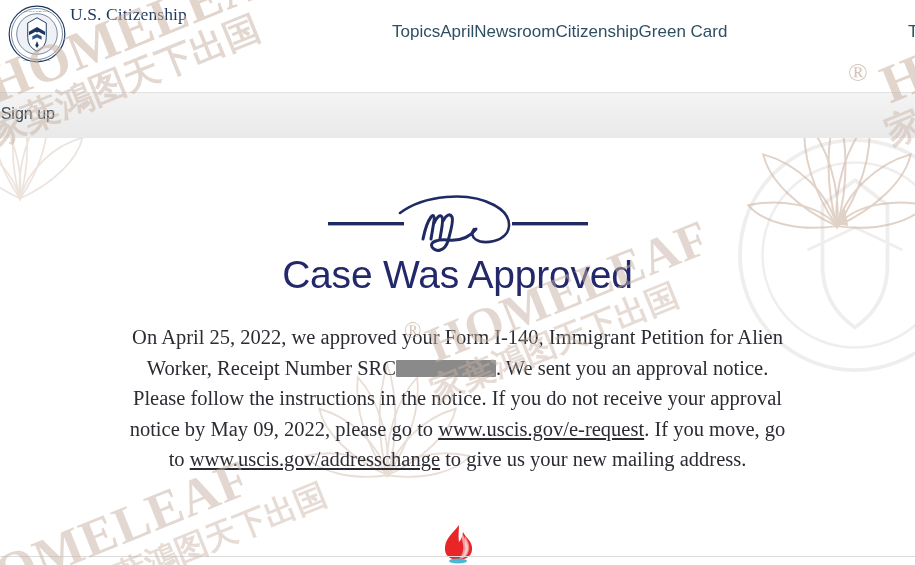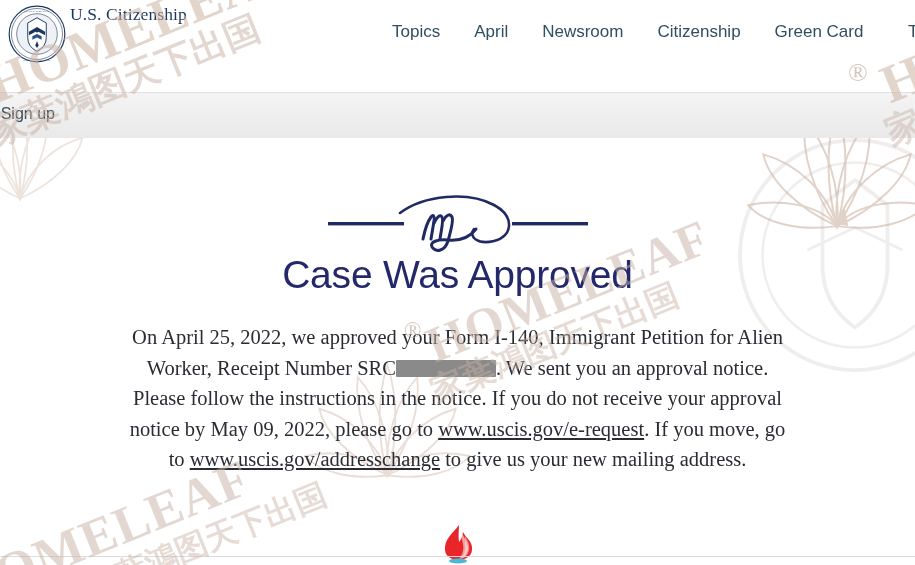--- a/index.html
+++ b/index.html
@@ -83,21 +83,20 @@
     line-height: 20px;
     color: #1b365d;
     letter-spacing: .1px;
   }
   .brand-text span { display: block; }
 
   .mainnav {
     position: absolute;
     left: 392px; top: 22px;
     display: flex;
-    gap: 34px;
     z-index: 22;
   }
   .navitem {
     font-family: "Liberation Sans", sans-serif;
     font-size: 17px;
     color: #2f4f63;
     white-space: nowrap;
     cursor: pointer;
   }
   .navitem-clipped {

